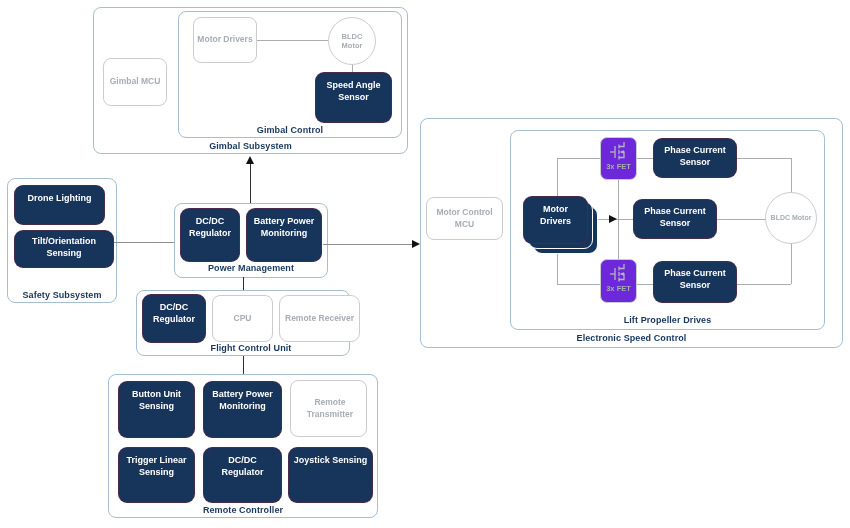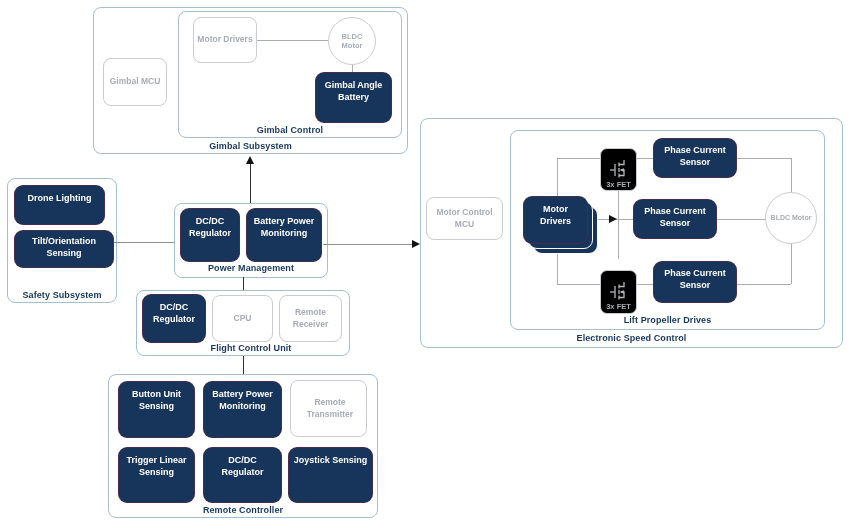--- a/index.html
+++ b/index.html
@@ -43,25 +43,24 @@
   .ah { position:absolute; width:0; height:0; z-index:2; }
   .ah-right { border-top:4px solid transparent; border-bottom:4px solid transparent; border-left:8px solid #111; }
   .ah-up    { border-left:4px solid transparent; border-right:4px solid transparent; border-bottom:8px solid #111; }
   
   .stack-layer {
     position:absolute; background:#17345a; border:1.5px solid #ffffff;
     border-radius:9px; box-sizing:border-box;
   }
   
   .fet-box {
-    position:absolute; background:#000000; border:1.2px solid #c9cdd2;
+    position:absolute; background:#6d28d9; border:1.2px solid #c9cdd2;
     border-radius:7px; box-sizing:border-box; z-index:5;
     display:flex; flex-direction:column; align-items:center; justify-content:flex-start;
-    padding-top:10px;
-    margin-top:11px;
+    padding-top:3px;
   }
   .fet-label { color:#a7adb4; font-weight:bold; font-size:7.5px; margin-top:-1px; }
   .bldc-gray {
     position:absolute; background:#ffffff; border:1.2px solid #c9cdd2;
     color:#a7adb4; font-weight:bold; text-align:center;
     display:flex; align-items:center; justify-content:center;
     box-sizing:border-box; line-height:1.25; z-index:5;
   }
 </style>
 </head>
@@ -94,35 +93,35 @@
   <div class="hline gray-line" style="left:557px; top:284px; width:234px;"></div>
   <div class="vline gray-line" style="left:618px; top:180px; height:79px;"></div>
   <div class="hline gray-line" style="left:594px; top:219px; width:39px;"></div>
   <div class="ah ah-right" style="left:609px; top:215px;"></div>
   <div class="hline gray-line" style="left:715px; top:219px; width:50px;"></div>
   <div class="vline gray-line" style="left:791px; top:158px; height:126px;"></div>
 
   <div class="gray-box nowrap" style="left:103px; top:58px; width:64px; height:48px;">Gimbal MCU</div>
   <div class="gray-box nowrap" style="left:193px; top:17px; width:64px; height:46px;">Motor Drivers</div>
   <div class="bldc-gray circle" style="left:328px; top:17px; width:48px; height:48px; font-size:7.5px; padding:0 8px;">BLDC Motor</div>
-  <div class="navy-box" style="left:315px; top:72px; width:77px; height:51px;">Gimbal Angle Battery</div>
+  <div class="navy-box" style="left:315px; top:72px; width:77px; height:51px;">Speed Angle Sensor</div>
   <div class="container-label" style="left:178px; top:125px; width:224px;">Gimbal Control</div>
   <div class="container-label" style="left:93px; top:141px; width:315px;">Gimbal Subsystem</div>
 
   <div class="navy-box" style="left:14px; top:185px; width:91px; height:40px;">Drone Lighting</div>
   <div class="navy-box" style="left:14px; top:230px; width:100px; height:38px; padding-top:5px;">Tilt/Orientation Sensing</div>
   <div class="container-label" style="left:7px; top:290px; width:110px;">Safety Subsystem</div>
 
   <div class="navy-box" style="left:180px; top:208px; width:60px; height:54px;">DC/DC Regulator</div>
   <div class="navy-box" style="left:246px; top:208px; width:76px; height:54px;">Battery Power Monitoring</div>
   <div class="container-label" style="left:174px; top:263px; width:154px;">Power Management</div>
 
   <div class="navy-box" style="left:142px; top:294px; width:64px; height:49px;">DC/DC Regulator</div>
   <div class="gray-box nowrap" style="left:212px; top:295px; width:61px; height:47px;">CPU</div>
-  <div class="gray-box" style="left:279px; top:295px; width:63px; height:47px;">Remote Receiver</div>
+  <div class="gray-box" style="left:279px; top:295px; width:81px; height:47px;border-radius:9px;">Remote Receiver</div>
   <div class="container-label" style="left:136px; top:343px; width:214px;padding-left:8px;">Flight Control Unit</div>
 
   <div class="navy-box" style="left:118px; top:381px; width:77px; height:57px;">Button Unit Sensing</div>
   <div class="navy-box" style="left:203px; top:381px; width:79px; height:57px;">Battery Power Monitoring</div>
   <div class="gray-box" style="left:290px; top:380px; width:77px; height:57px;padding-left:8px;">Remote Transmitter</div>
   <div class="navy-box" style="left:118px; top:447px; width:77px; height:56px;">Trigger Linear Sensing</div>
   <div class="navy-box" style="left:203px; top:447px; width:79px; height:56px;">DC/DC Regulator</div>
   <div class="navy-box" style="left:288px; top:447px; width:85px; height:56px;">Joystick Sensing</div>
   <div class="container-label" style="left:108px; top:505px; width:270px;">Remote Controller</div>
 

